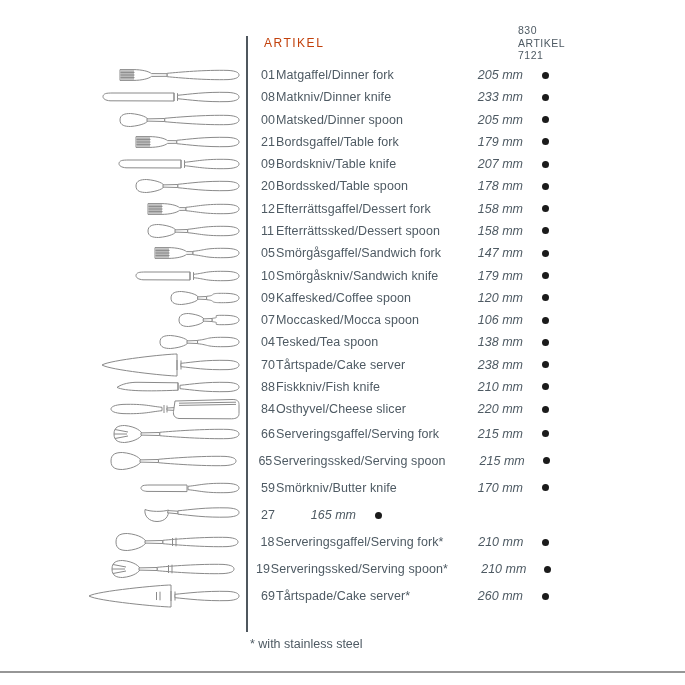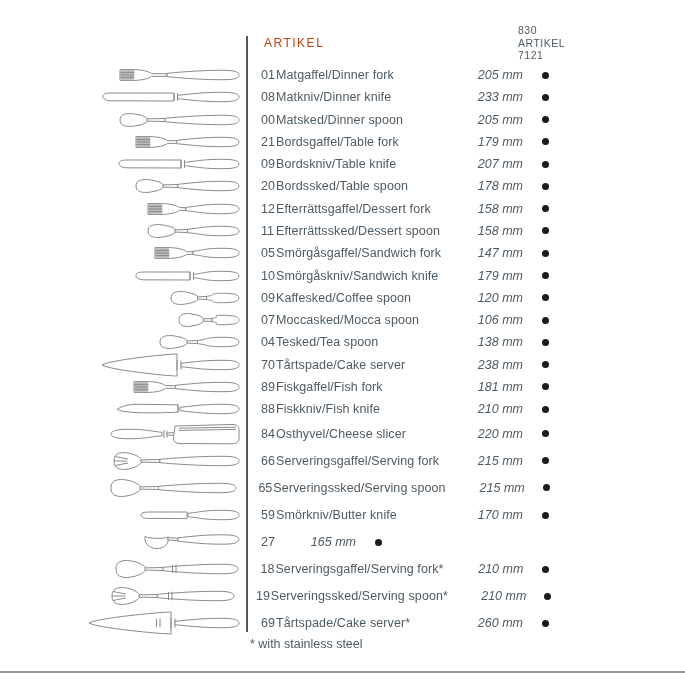--- a/index.html
+++ b/index.html
@@ -343,43 +343,20 @@
         <div class="cell-no">70</div>
         <div class="cell-name">Tårtspade/Cake server</div>
         <div class="cell-len">238 mm</div>
         <div class="cell-dot">
           <div class="dot"></div>
         </div>
         <div class="spacer"></div>
       </div>
       <div class="row">
         <div class="cell-icon">
-          <svg width="109" height="24" viewBox="0 0 109 24">
-      <path d="M2,6.6 L15,6.6 C24,6.6 31,8.4 33.5,10.6 L43.6,10.7 L43.6,13.3
-               L33.5,13.4 C31,15.6 24,17.4 15,17.4 L2,17.4 Z" fill="#fff" stroke="#8a8a8a" stroke-width="1"></path>
-      <rect x="2.5" y="7.2" width="13.5" height="9.6" fill="#b9b9b9" stroke="none"></rect>
-      <line x1="2.5" y1="9.4" x2="16.5" y2="9.4" stroke="#8a8a8a" stroke-width="1" fill="none"></line>
-      <line x1="2.5" y1="12" x2="16.5" y2="12" stroke="#8a8a8a" stroke-width="1" fill="none"></line>
-      <line x1="2.5" y1="14.6" x2="16.5" y2="14.6" stroke="#8a8a8a" stroke-width="1" fill="none"></line>
-      <path d="M43.6,10.3 C55.6,9.2 73,6.8 96,7.4
-          C104.5,7.9 107,9.8 107,12
-          C107,14.2 104.5,16.1 96,16.6
-          C73,17.2 55.6,14.8 43.6,13.7 Z" fill="#fff" stroke="#8a8a8a" stroke-width="1"></path>
-          </svg>
-        </div>
-        <div class="cell-no">89</div>
-        <div class="cell-name">Fiskgaffel/Fish fork</div>
-        <div class="cell-len">181 mm</div>
-        <div class="cell-dot">
-          <div class="dot"></div>
-        </div>
-        <div class="spacer"></div>
-      </div>
-      <div class="row">
-        <div class="cell-icon">
           <svg width="126" height="24" viewBox="0 0 126 24">
       <path d="M2,12.4 C7,8.8 15,7.2 23,7.3 L63,7.8 L63,15.2 C32,16.4 10,16.2 2,12.4 Z" fill="#fff" stroke="#8a8a8a" stroke-width="1"></path>
       <line x1="63" y1="7.6" x2="63" y2="15.4" stroke="#8a8a8a" stroke-width="1" fill="none"></line>
       <path d="M65,10.3 C77,9.2 90,6.8 113,7.4
           C121.5,7.9 124,9.8 124,12
           C124,14.2 121.5,16.1 113,16.6
           C90,17.2 77,14.8 65,13.7 Z" fill="#fff" stroke="#8a8a8a" stroke-width="1"></path>
           </svg>
         </div>
         <div class="cell-no">88</div>

